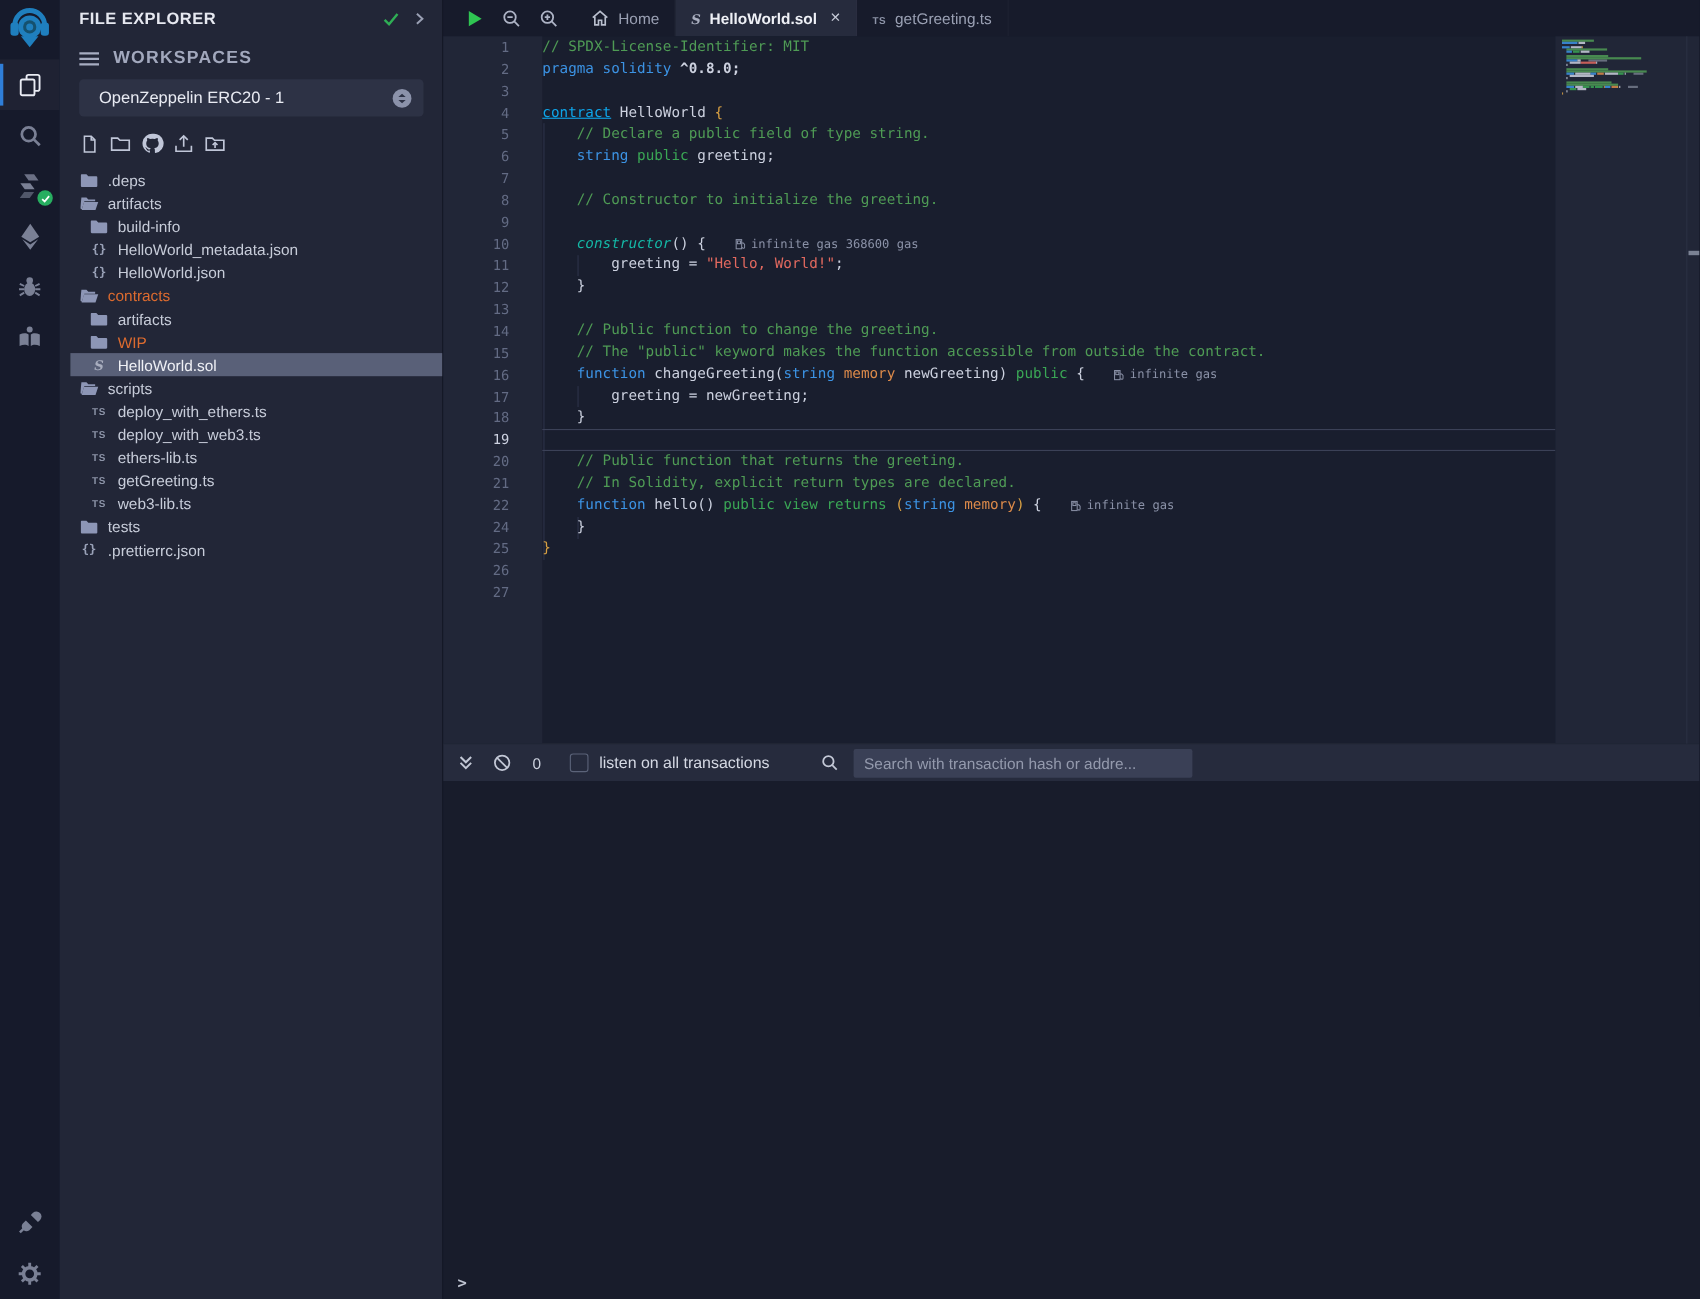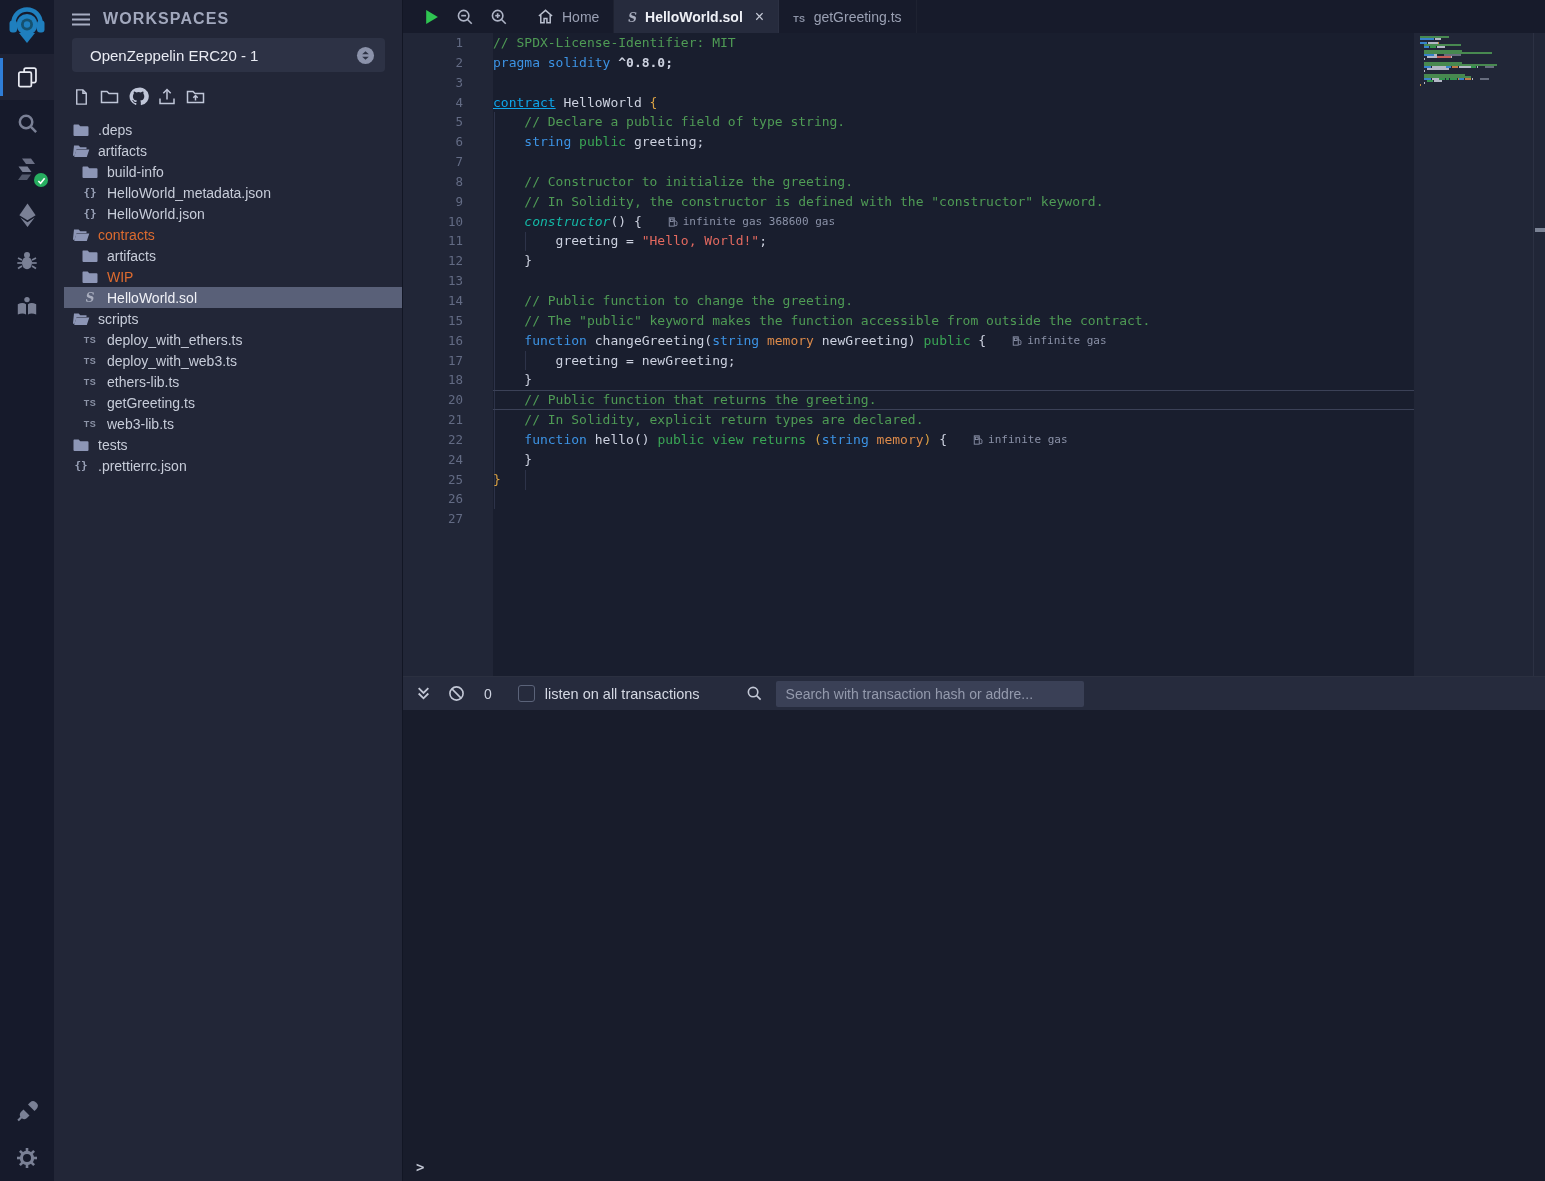--- a/index.html
+++ b/index.html
@@ -171,20 +171,33 @@
           <line x1="15.3" y1="15.3" x2="18.1" y2="18.1"></line>
         <line x1="3.9" y1="18.1" x2="6.7" y2="15.3"></line>
           <line x1="15.3" y1="6.7" x2="18.1" y2="3.9"></line>
       </g>
       <circle cx="11" cy="11" r="5.6" fill="none" stroke="#7a8095" stroke-width="3.2"></circle>
     </svg>
   </div>
 </nav>
 
 <section class="file-panel">
+  <div class="fp-header">
+    <span class="fp-title">FILE EXPLORER</span>
+    <span class="hicon">
+      <svg width="17" height="17" viewBox="0 0 16 16" fill="none" stroke="#2fae55" stroke-width="2.1">
+          <path d="M2.5 8.5 L6.3 12.3 L13.5 3.5"></path>
+        </svg>
+    </span>
+    <span class="hicon">
+      <svg width="14" height="14" viewBox="0 0 14 14" fill="none" stroke="#9aa0b4" stroke-width="1.8">
+          <path d="M5 2.5 L10 7 L5 11.5"></path>
+        </svg>
+    </span>
+  </div>
 
   <div class="ws-row">
     <span>
       <svg width="18" height="13" viewBox="0 0 18 13" stroke="#a7adc2" stroke-width="2">
           <line x1="0" y1="1.5" x2="18" y2="1.5"></line>
           <line x1="0" y1="6.5" x2="18" y2="6.5"></line>
           <line x1="0" y1="11.5" x2="18" y2="11.5"></line>
         </svg>
     </span>
     <span class="ws-label">WORKSPACES</span>
@@ -440,21 +453,20 @@
         <div class="crow">
           <span class="num">7</span>
           <span class="ct"></span>
         </div>
         <div class="crow">
           <span class="num">8</span>
           <span class="ct"><span style="color: rgb(79, 155, 85);">    // Constructor to initialize the greeting.</span></span>
         </div>
         <div class="crow">
           <span class="num">9</span>
-          <span class="ct"><span style="color: rgb(79, 155, 85);">    // In Solidity, the constructor is defined with the "constructor" keyword.</span></span>
         </div>
         <div class="crow">
           <span class="num">10</span>
           <span class="ct"><span style="color: rgb(204, 209, 223);">    </span><span style="color: #14b8a6; font-style: italic;">constructor</span><span style="color: rgb(204, 209, 223);">() {</span></span>
           <span class="gas">
             <svg width="10" height="12" viewBox="0 0 12 13" fill="none" stroke="#8b92a8" stroke-width="1.1">
               <rect x="1.5" y="1.5" width="6" height="10"></rect>
               <rect x="2.8" y="3" width="3.4" height="3"></rect>
               <path d="M7.5 5.2 H9.3 L10.7 6.8 V9.8 a1.2 1.2 0 0 1-2.4 0"></path>
             </svg>
@@ -494,20 +506,24 @@
           </span>
         </div>
         <div class="crow">
           <span class="num">17</span>
           <span class="ct"><span style="color: rgb(204, 209, 223);">        greeting = newGreeting;</span></span>
         </div>
         <div class="crow">
           <span class="num">18</span>
           <span class="ct"><span style="color: rgb(204, 209, 223);">    }</span></span>
         </div>
+        <div class="crow current">
+          <span class="num">19</span>
+          <span class="ct"></span>
+        </div>
         <div class="crow">
           <span class="num">20</span>
           <span class="ct"><span style="color: rgb(79, 155, 85);">    // Public function that returns the greeting.</span></span>
         </div>
         <div class="crow">
           <span class="num">21</span>
           <span class="ct"><span style="color: rgb(79, 155, 85);">    // In Solidity, explicit return types are declared.</span></span>
         </div>
         <div class="crow">
           <span class="num">22</span>

